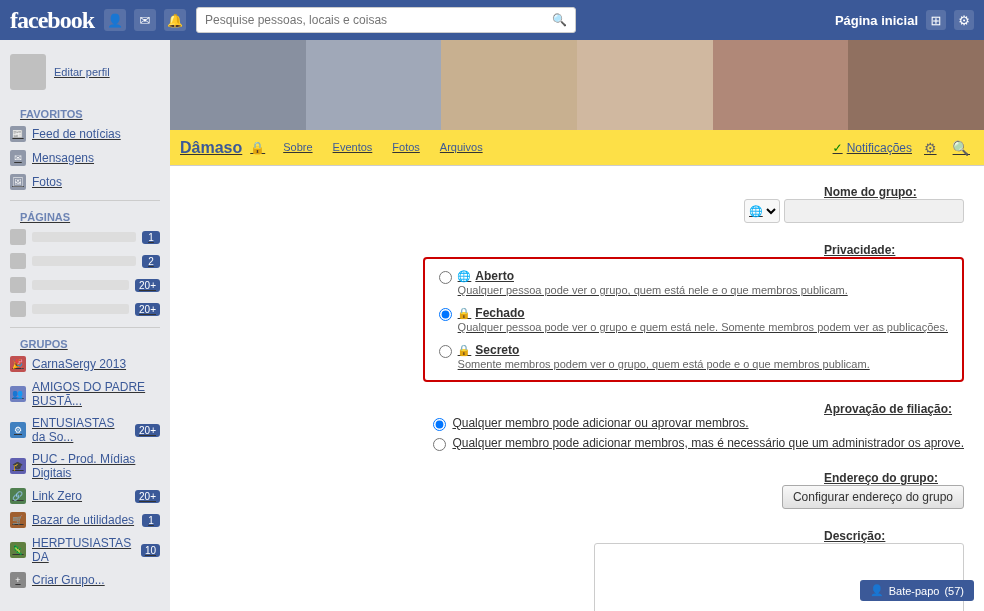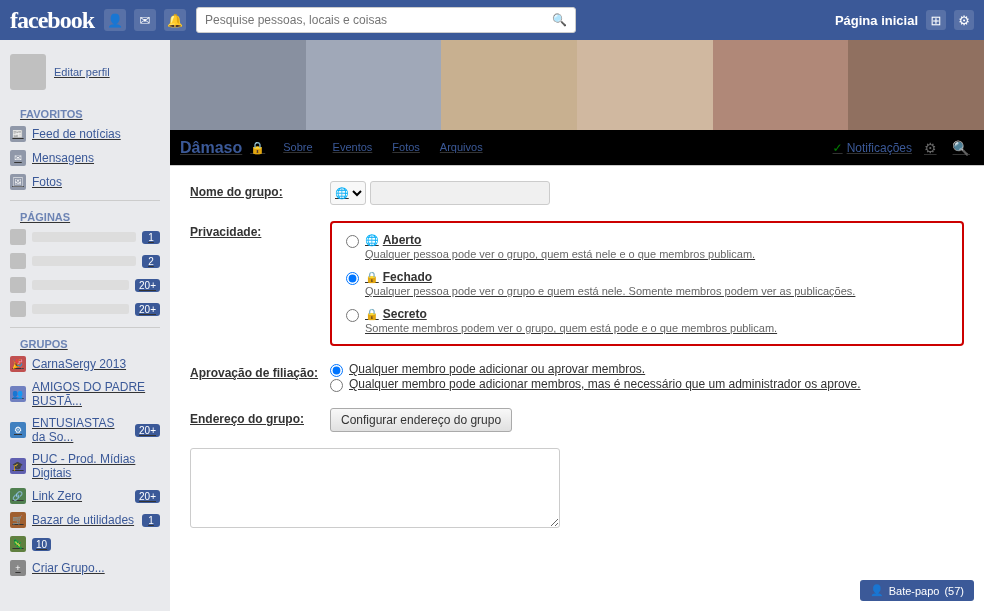--- a/index.html
+++ b/index.html
@@ -168,21 +168,21 @@
     }
     .cover-photo .cover-segment:nth-child(1) { background: #8890a0; }
     .cover-photo .cover-segment:nth-child(2) { background: #a0a8b8; }
     .cover-photo .cover-segment:nth-child(3) { background: #c8b090; }
     .cover-photo .cover-segment:nth-child(4) { background: #d0b8a0; }
     .cover-photo .cover-segment:nth-child(5) { background: #b08878; }
     .cover-photo .cover-segment:nth-child(6) { background: #907060; }
 
     
     .profile-tabs {
-      background: #000000;
+      background: #fde047;
       border-bottom: 1px solid #ccc;
       display: flex;
       align-items: center;
       padding: 0 10px;
       height: 36px;
     }
     .profile-tabs .group-name {
       font-size: 16px;
       font-weight: bold;
       color: #3b5998;
@@ -222,22 +222,23 @@
     .group-edit {
       background: #fff;
       flex: 1;
       padding: 15px 20px;
       overflow-y: auto;
     }
 
     
     .form-row {
       display: flex;
-      align-items: flex-start;
+      align-items: flex-end;
       margin-bottom: 16px;
+      flex-direction: column;
     }
     .form-label {
       width: 140px;
       font-size: 12px;
       color: #333;
       font-weight: bold;
       padding-top: 4px;
       flex-shrink: 0;
     }
     .form-content { flex: 1; }
@@ -292,21 +293,21 @@
       gap: 4px;
     }
     .privacy-option .opt-title .opt-icon { color: #666; font-size: 11px; }
     .privacy-option .opt-desc {
       font-size: 11px;
       color: #666;
       margin-top: 1px;
     }
 
     
-    .approval-options { display: flex; flex-direction: column; }
+    .approval-options { display: flex; flex-direction: column; gap: 5px; }
     .approval-options label { display: flex; align-items: flex-start; gap: 6px; font-size: 12px; color: #333; cursor: pointer; }
     .approval-options input[type=radio] { margin-top: 2px; }
 
     
     .address-btn {
       background: linear-gradient(#f8f8f8, #e0e0e0);
       border: 1px solid #aaa;
       border-radius: 3px;
       padding: 4px 10px;
       font-size: 12px;
@@ -434,20 +435,21 @@
       <span class="item-label">Link Zero</span>
       <span class="badge">20+</span>
     </div>
     <div class="sidebar-item">
       <div class="item-icon" style="background:#a06030;">🛒</div>
       <span class="item-label">Bazar de utilidades</span>
       <span class="badge">1</span>
     </div>
     <div class="sidebar-item">
       <div class="item-icon" style="background:#608040;">🦎</div>
+      <span class="item-label">HERPTUSIASTAS DA</span>
       <span class="badge">10</span>
     </div>
     <div class="sidebar-item">
       <div class="item-icon" style="background:#888;">+</div>
       <span class="item-label">Criar Grupo...</span>
     </div>
   </div>
 
   <div id="main">
 
@@ -553,20 +555,21 @@
       </div>
 
       <div class="form-row">
         <span class="form-label">Endereço do grupo:</span>
         <div class="form-content">
           <button class="address-btn">Configurar endereço do grupo</button>
         </div>
       </div>
 
       <div class="form-row">
+        <span class="form-label">Descrição:</span>
         <div class="form-content">
           <textarea class="description-textarea" style=""></textarea>
         </div>
       </div>
 
     </div>
   </div>
 </div>
 
 <div class="chat-badge">

